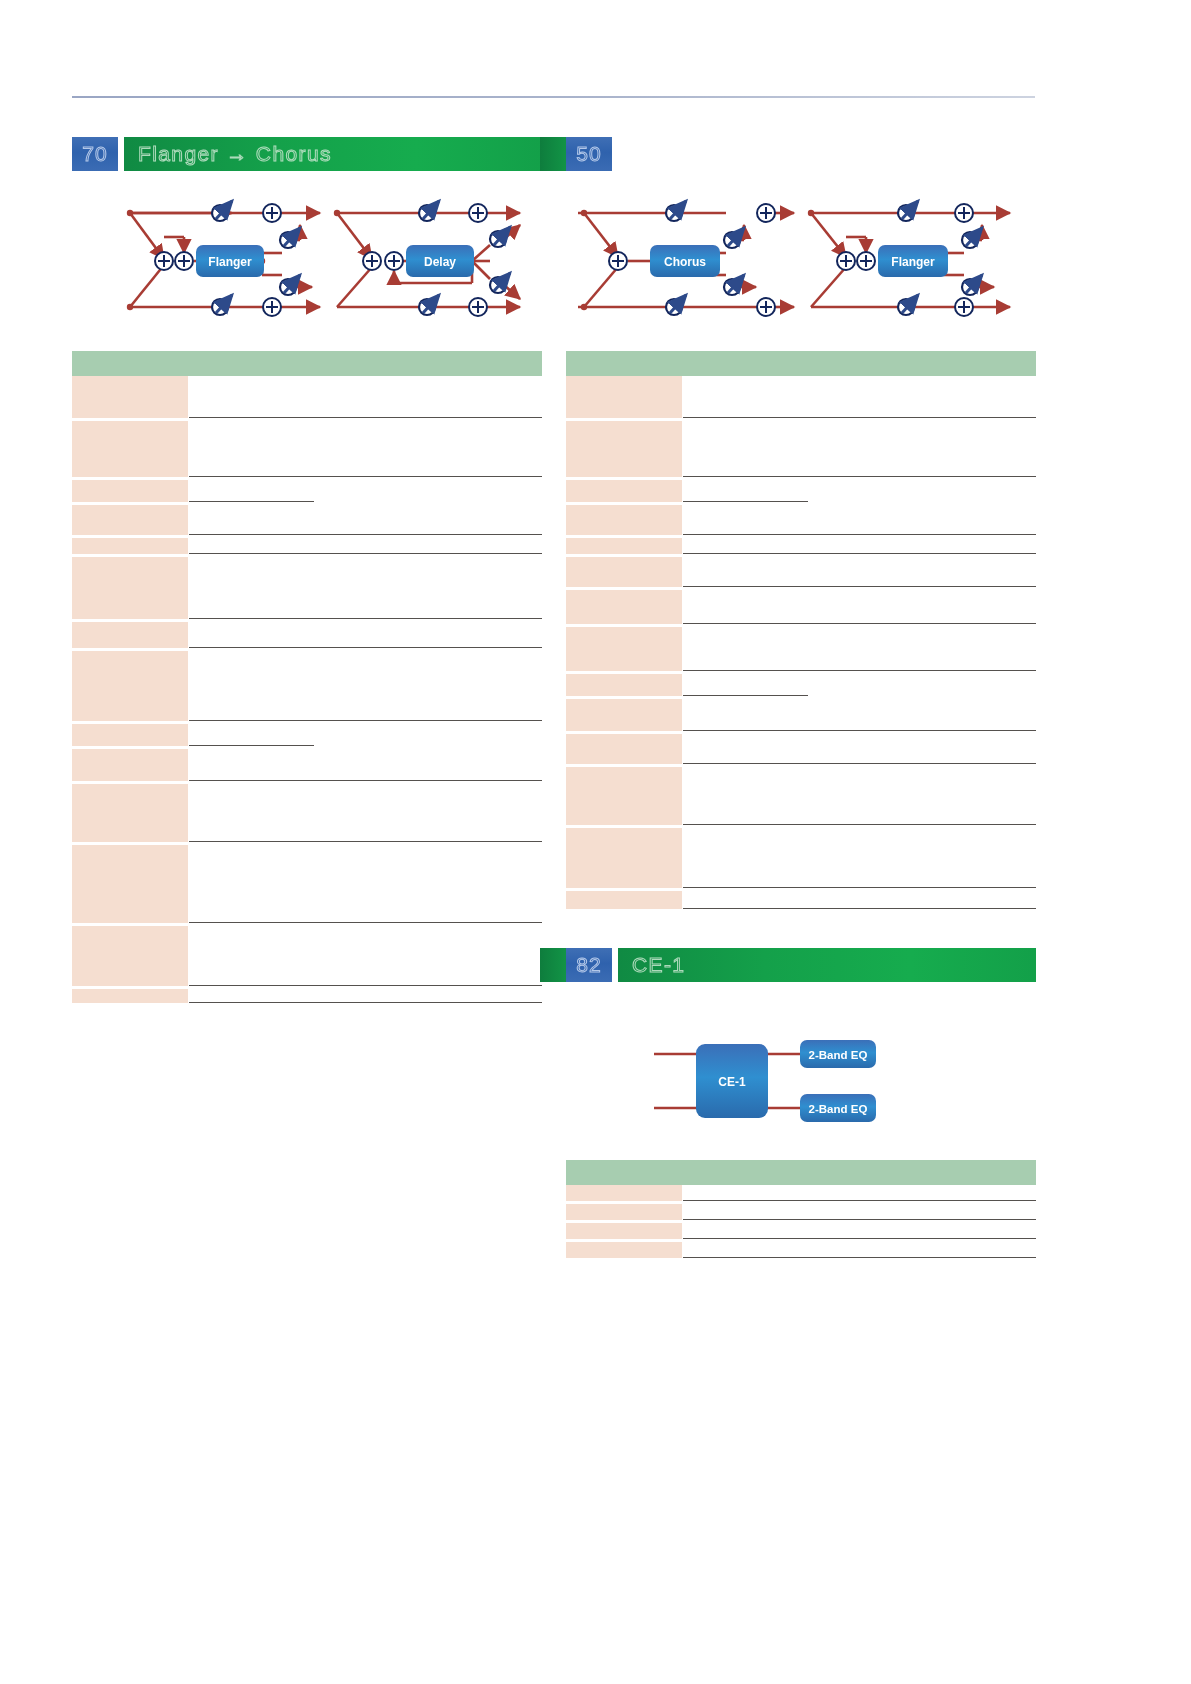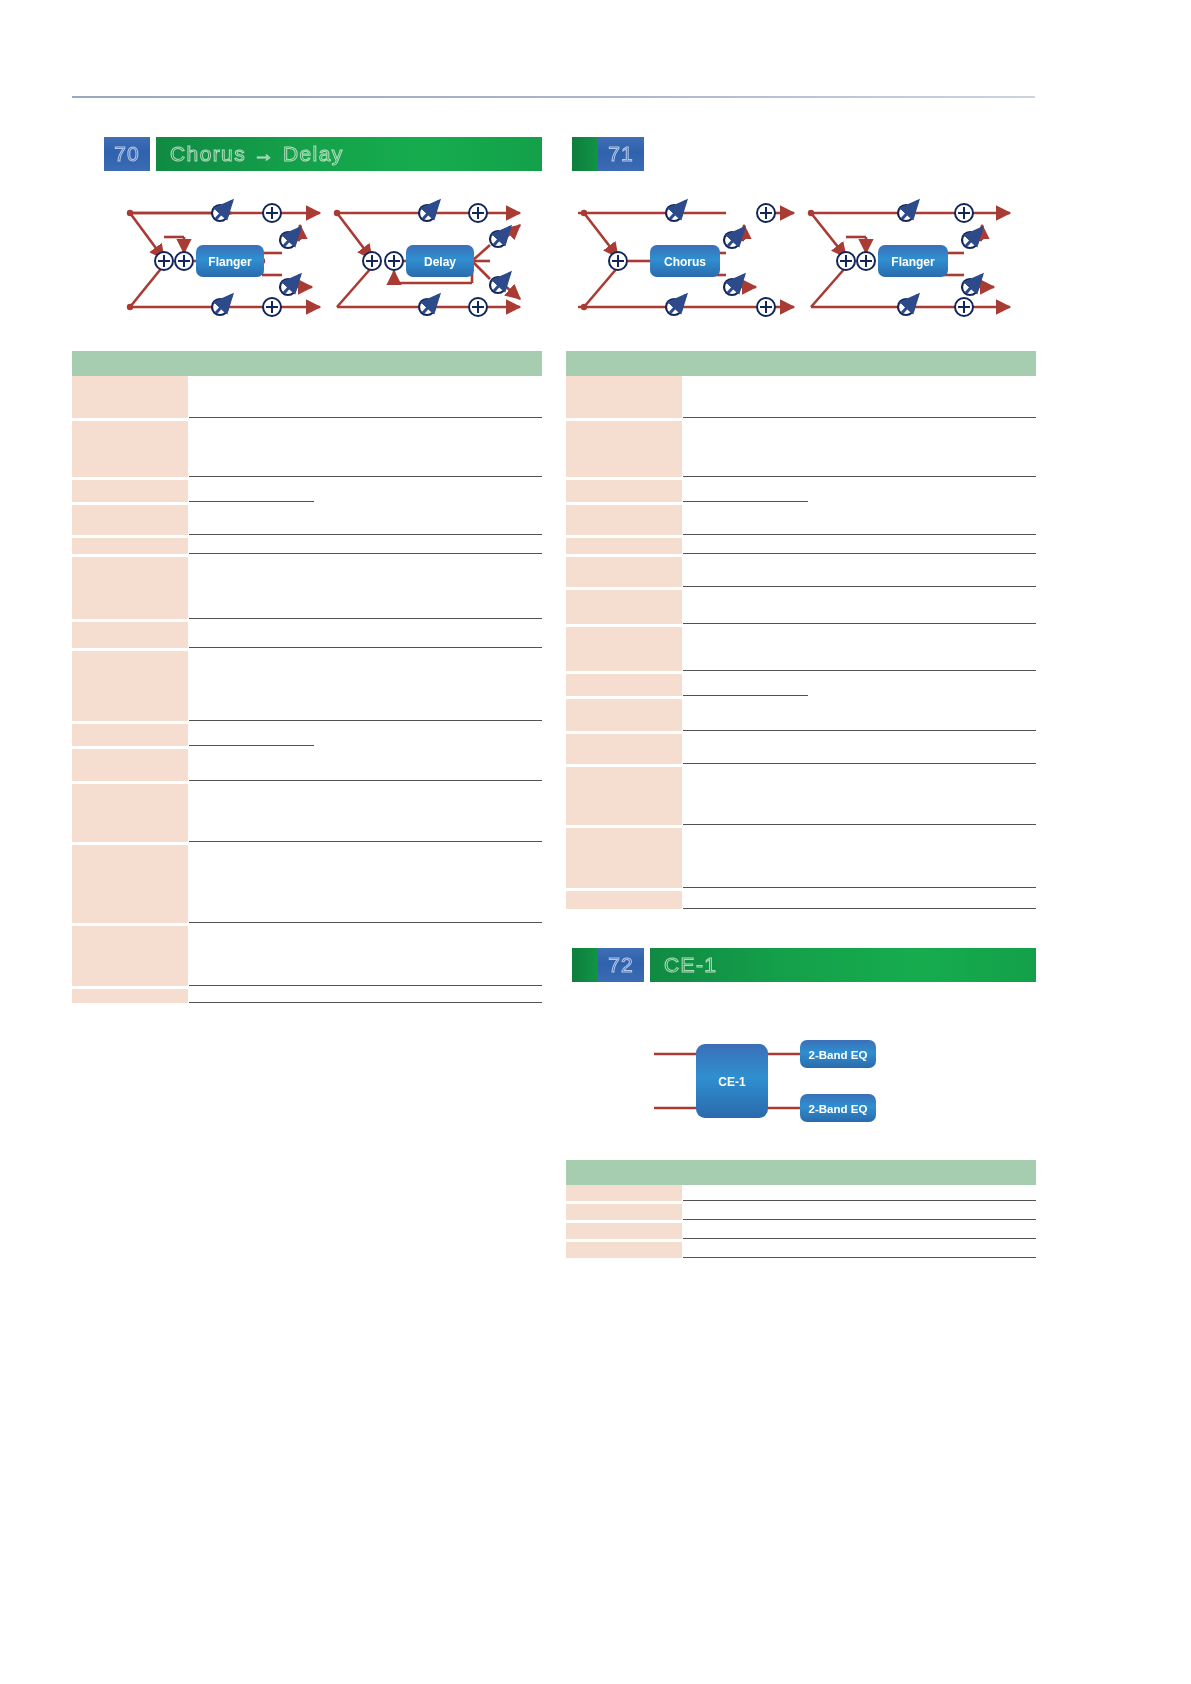--- a/index.html
+++ b/index.html
@@ -31,21 +31,20 @@
   
   .col-left  { position: absolute; left: 72px;  top: 0; width: 470px; }
   .col-right { position: absolute; left: 566px; top: 0; width: 470px; }
 
   
   .sec-head {
     position: relative;
     height: 34px;
     display: flex;
     align-items: stretch;
-    margin-left: 32px;
   }
   .sec-num {
     width: 46px;
     background: linear-gradient(to bottom, #3f6fb5 0%, #2f62ad 45%, #3b6cb4 100%);
     color: rgba(255,255,255,0.0);
     -webkit-text-stroke: 1px rgba(186,206,236,0.95);
     font-size: 21px;
     font-weight: 400;
     letter-spacing: 1px;
     display: flex;
@@ -122,21 +121,21 @@
 <div class="page">
 
   <div class="top-rule"></div>
 
   <div class="col-left">
 
     <div class="sp-46" style="height:137px"></div>
 
     <div class="sec-head">
       <div class="sec-num">70</div>
-      <div class="sec-title">Chorus → Delay</div>
+      <div class="sec-title">Flanger → Chorus</div>
     </div>
 
     <div class="sp-24"></div>
 
     <div class="diagram">
       <svg width="470" height="130" viewBox="0 0 470 130" xmlns="http://www.w3.org/2000/svg">
         <defs>
           <linearGradient id="blk" x1="0" y1="0" x2="0" y2="1">
             <stop offset="0%" stop-color="#3b6fb8"></stop>
             <stop offset="45%" stop-color="#2f8fd0"></stop>
@@ -341,21 +340,21 @@
         </div>
     </div>
 
   </div>
 
   <div class="col-right">
 
     <div style="height:137px"></div>
 
     <div class="sec-head with-stub">
-      <div class="sec-num">71</div>
+      <div class="sec-num">50</div>
     </div>
 
     <div class="sp-24"></div>
 
     <div class="diagram">
       <svg width="470" height="130" viewBox="0 0 470 130" xmlns="http://www.w3.org/2000/svg">
         <g stroke="#a83c34" stroke-width="2.6" fill="none">
           <path d="M12,18 L160,18"></path>
           <path d="M205,18 L228,18" marker-end="url(#ah)"></path>
           <circle cx="18" cy="18" r="3.2" fill="#a83c34" stroke="none"></circle>
@@ -531,21 +530,21 @@
           <div class="row">
             <div class="cell-key" style="height: 18px;"></div>
             <div class="cell-val" style="height: 18px;"></div>
           </div>
         </div>
     </div>
 
     <div style="height:36px"></div>
 
     <div class="sec-head with-stub">
-      <div class="sec-num">72</div>
+      <div class="sec-num">82</div>
       <div class="sec-title">CE-1</div>
     </div>
 
     <div style="height:52px"></div>
 
     <div class="diagram-ce1">
       <svg width="470" height="110" viewBox="0 0 470 110" xmlns="http://www.w3.org/2000/svg">
         <g stroke="#a83c34" stroke-width="2.6" fill="none">
           <path d="M88,20 L132,20"></path>
           <path d="M88,74 L132,74"></path>

